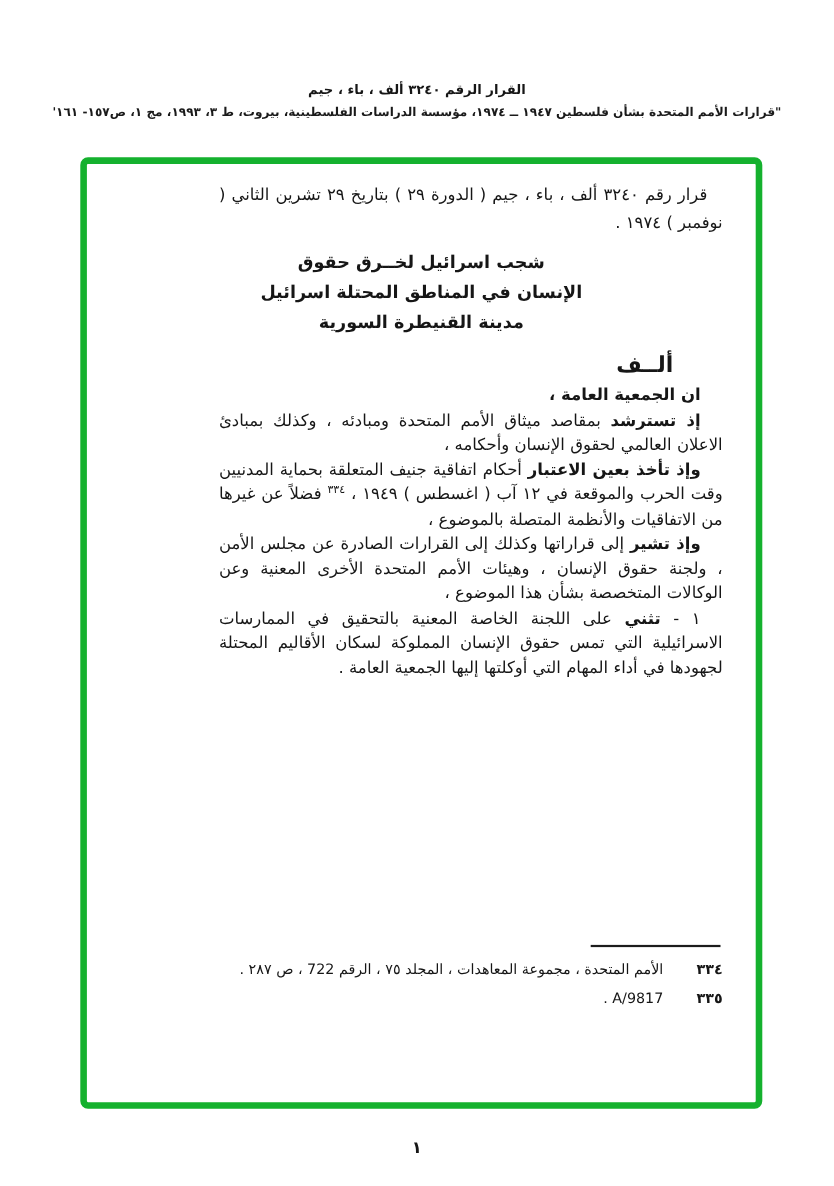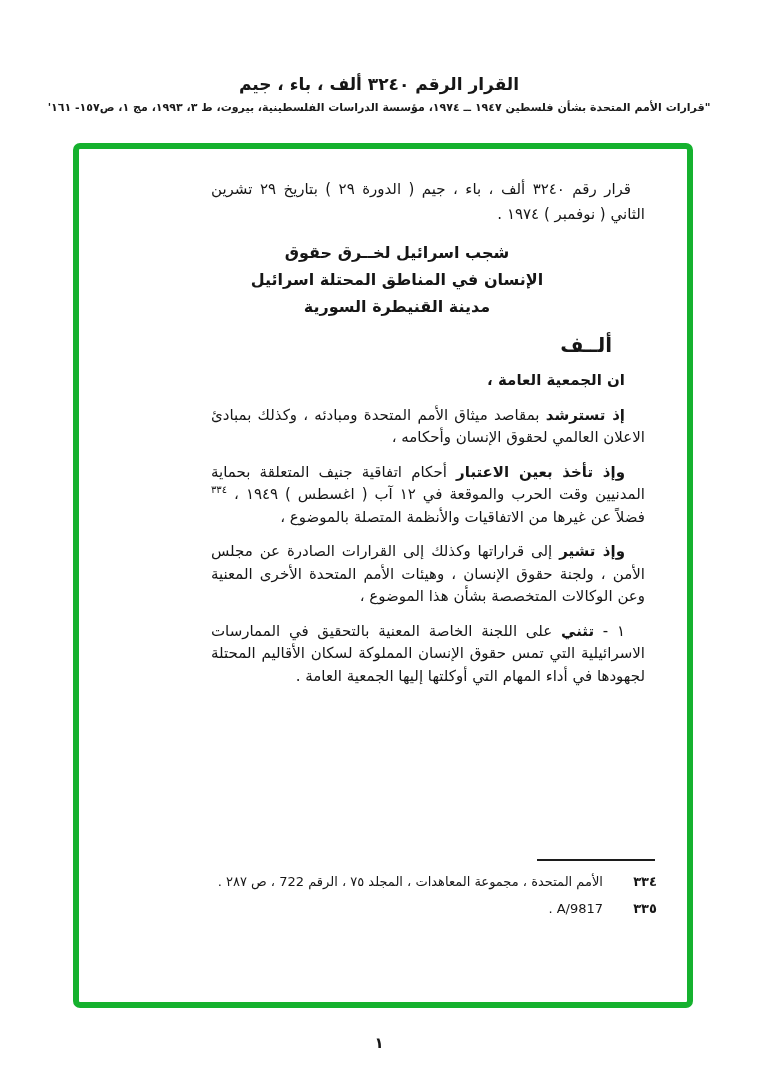--- a/index.html
+++ b/index.html
@@ -10,21 +10,21 @@
     font-family:"DejaVu Sans", sans-serif;
     direction:rtl;
     color:#161616;
     overflow:hidden;
   }
   .header {
     position:absolute; top:74px; left:0; right:0;
     text-align:center;
   }
   .header-title {
-    font-size:17px; font-weight:bold;
+    font-size:12px; font-weight:bold;
     letter-spacing:0.5px;
   }
   .header-source {
     margin-top:7px;
     font-size:11px; font-weight:bold;
     color:#1a1a1a;
   }
   .frame {
     position:absolute;
     left:73px; top:143px;
@@ -34,40 +34,40 @@
     border-radius:7px;
     background:#ffffff;
   }
   .doc-body {
     box-sizing:border-box;
     padding:16px 30px 0 120px;
     max-height:700px;
     overflow:hidden;
   }
   .intro {
-    margin:12px;
+    margin:0;
     font-size:15px; line-height:25px;
     text-align:justify;
     text-indent:14px;
   }
   .doc-title {
-    position:relative; right:31px;
+    position:relative; right:45px;
     margin-top:10px;
     font-size:16px; font-weight:bold;
     line-height:27px;
     text-align:center;
   }
   .section-heading {
     position:relative; right:45px;
     margin-top:13px; margin-bottom:5px;
     font-size:20px; font-weight:bold;
     text-align:right;
   }
   .para {
-    margin:12px;
+    margin:0;
     font-size:15px; line-height:22.5px;
     text-align:justify;
     text-indent:20px;
   }
   .para .b { font-weight:bold; }
   sup.fnref {
     font-size:10px; line-height:0;
     vertical-align:super;
   }
   .footnotes {

